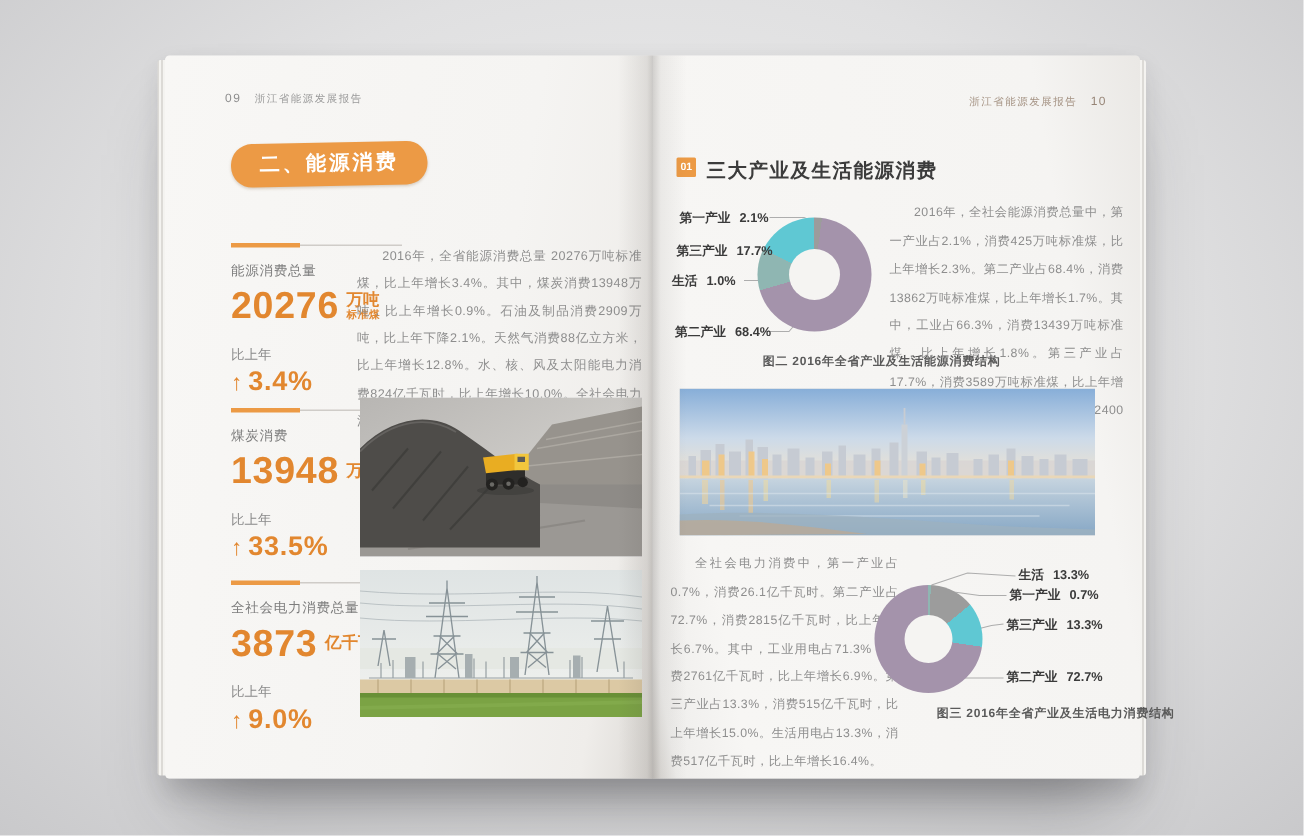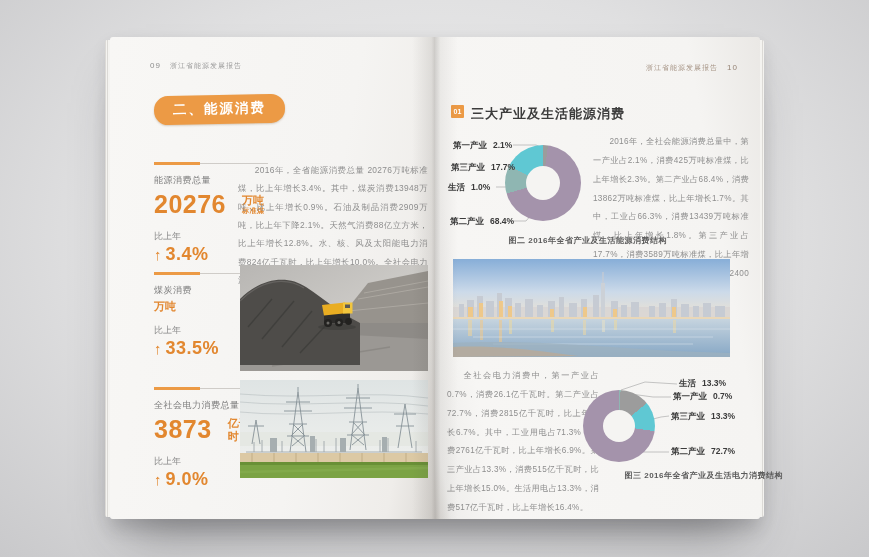--- a/index.html
+++ b/index.html
@@ -45,21 +45,21 @@
   .badge{
     left:44px;top:58px;display:inline-block;padding:5px 19px 6px;border-radius:14px;
     background:var(--accent,#ec9a45);color:#fff;font-size:13.5px;font-weight:bold;letter-spacing:2px;
     transform:rotate(-1.2deg);box-shadow:0 1px 2px rgba(120,80,30,.25);
   }
   .stat{left:44px;width:114px;}
   .stat-rule{position:relative;height:4px;}
   .stat-rule::after{content:"";position:absolute;left:0;right:0;top:1px;height:1px;background:#cfccc8;}
   .stat-rule::before{content:"";position:absolute;left:0;top:0;width:46px;height:3px;background:var(--accent,#ec9a45);z-index:1;}
   .stat-label{margin-top:8px;font-size:9px;color:#7d7d7d;letter-spacing:.5px;}
-  .stat-value{margin-top:3px;display:flex;align-items:center;gap:16px;color:var(--stat_orange,#e2872f);}
+  .stat-value{margin-top:3px;display:flex;align-items:center;gap:5px;color:var(--stat_orange,#e2872f);}
   .stat-value .num{font-size:25px;font-weight:bold;letter-spacing:.5px;}
   .stat-value .unit{font-size:11px;font-weight:bold;line-height:1.15;}
   .stat-value .unit .unit-sub{display:block;font-size:7px;letter-spacing:.5px;}
   .yoy-label{margin-top:11px;font-size:9px;color:#8a8a8a;}
   .yoy{margin-top:1px;color:var(--stat_orange,#e2872f);font-weight:bold;display:flex;align-items:baseline;gap:4px;}
   .yoy .arrow{font-size:15px;}
   .yoy .pct{font-size:18px;letter-spacing:.5px;}
   .lp-para{left:128px;top:124px;width:190px;font-size:8.4px;line-height:2.18;color:#8e8e8e;
     text-align:justify;text-indent:2em;letter-spacing:.3px;}
   .photo{overflow:hidden;background:#ddd;}
@@ -110,20 +110,21 @@
         <span class="pct">3.4%</span>
       </div>
     </div>
 
     <div class="abs lp-para">2016年，全省能源消费总量 20276万吨标准煤，比上年增长3.4%。其中，煤炭消费13948万吨，比上年增长0.9%。石油及制品消费2909万吨，比上年下降2.1%。天然气消费88亿立方米，比上年增长12.8%。水、核、风及太阳能电力消费824亿千瓦时，比上年增长10.0%。全社会电力消费总量3873亿千瓦时，比上年增长9.0%。</div>
 
     <div class="abs stat" style="top:235px;">
       <div class="stat-rule"></div>
       <div class="stat-label">煤炭消费</div>
       <div class="stat-value">
+        <span class="num">13948</span>
         <span class="unit">万吨</span>
       </div>
       <div class="yoy-label">比上年</div>
       <div class="yoy">
         <span class="arrow">↑</span>
         <span class="pct">33.5%</span>
       </div>
     </div>
 
     <div class="abs photo" style="left:130px;top:228px;width:188px;height:106px;">

